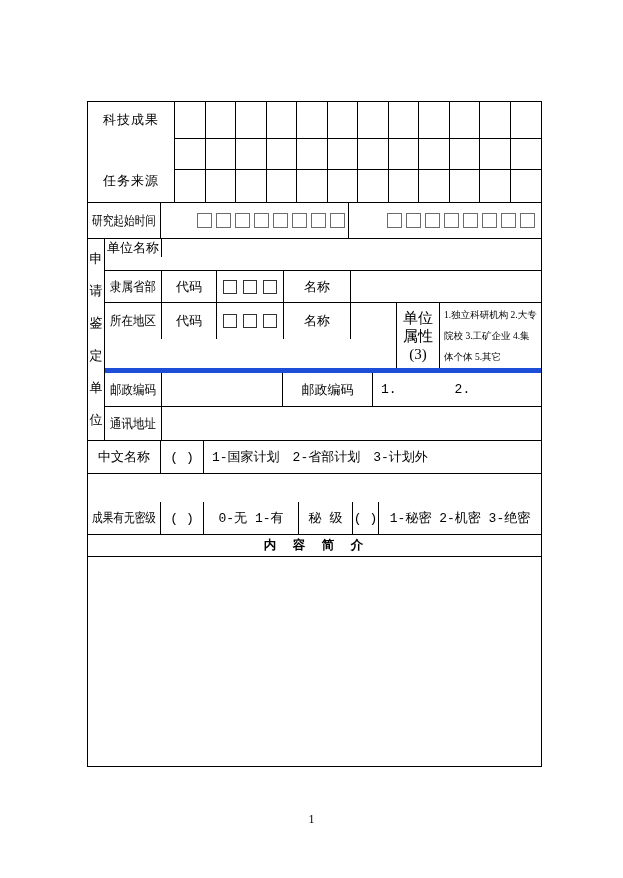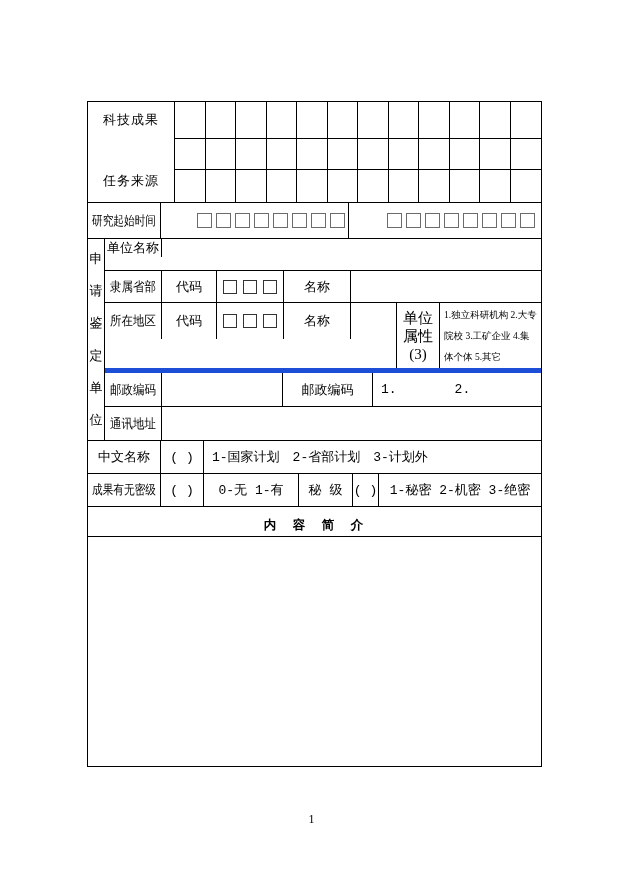--- a/index.html
+++ b/index.html
@@ -55,24 +55,24 @@
   .attr-label { width:43px; border-right:1px solid #000; display:flex; flex-direction:column; align-items:center; justify-content:center; font-size:15px; line-height:18px; }
   .attr-options { flex:1; font-size:9.5px; line-height:21px; padding:3px 3px 2px 4px; white-space:normal; display:flex; align-items:center; }
   .r-post { height:34px; }
   .r-addr { height:34px; }
 
   .codeboxes { display:flex; gap:6px; align-items:center; justify-content:center; }
   .codebox { width:14px; height:14px; border:1px solid #333; background:#fff; flex-shrink:0; }
 
   
   .row-task { height:33px; }
-  .row-secret { height:33px; }
-
-  
-  .row-intro { height:22px;margin-top:8px; }
+  .row-secret { height:33px;margin-top:28px; }
+
+  
+  .row-intro { height:22px; }
   .row-intro .cell { font-size:12.5px; font-weight:bold; letter-spacing:2px; }
   .content-area { flex:1; }
 
   .sq  { transform:scaleX(0.82); transform-origin:center; }
   .sq2 { transform:scaleX(0.88); transform-origin:center; }
 
   .phone-vals { justify-content:flex-start; padding-left:8px; }
   .phone-vals .p2 { margin-left:58px; }
 
   .page-number { position:absolute; left:0; top:812px; width:623px; text-align:center; font-size:12px; }

